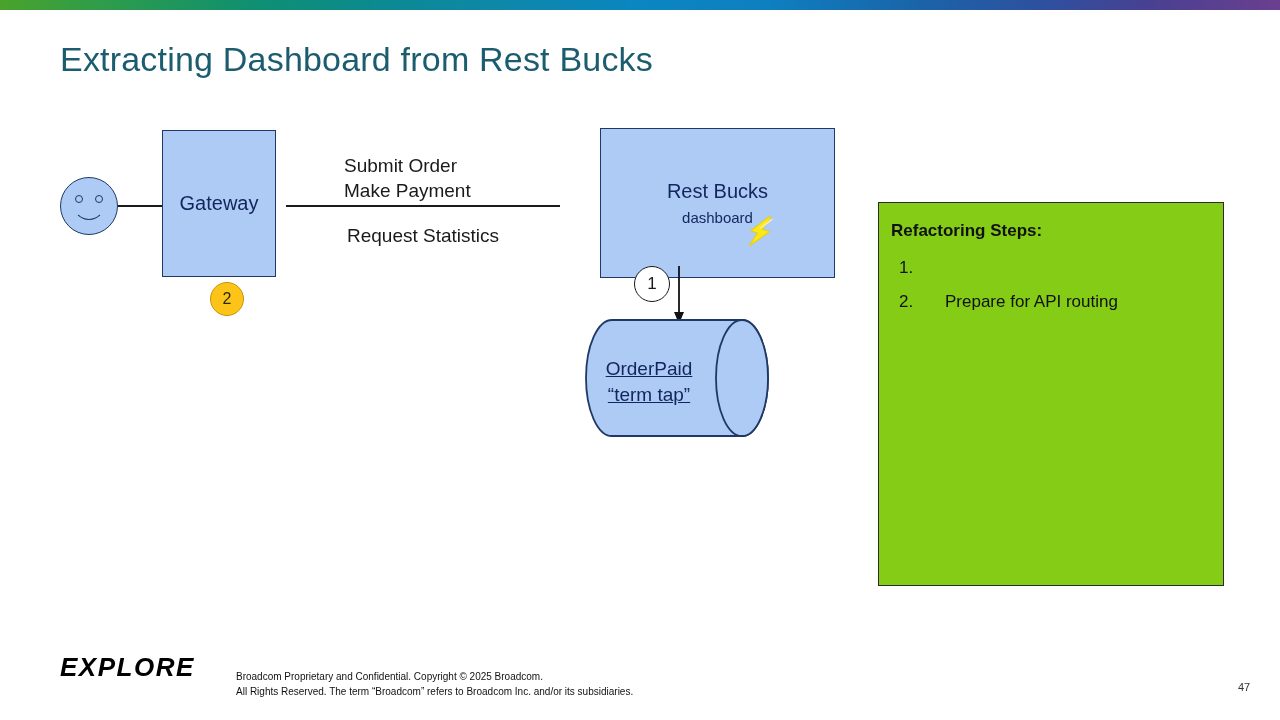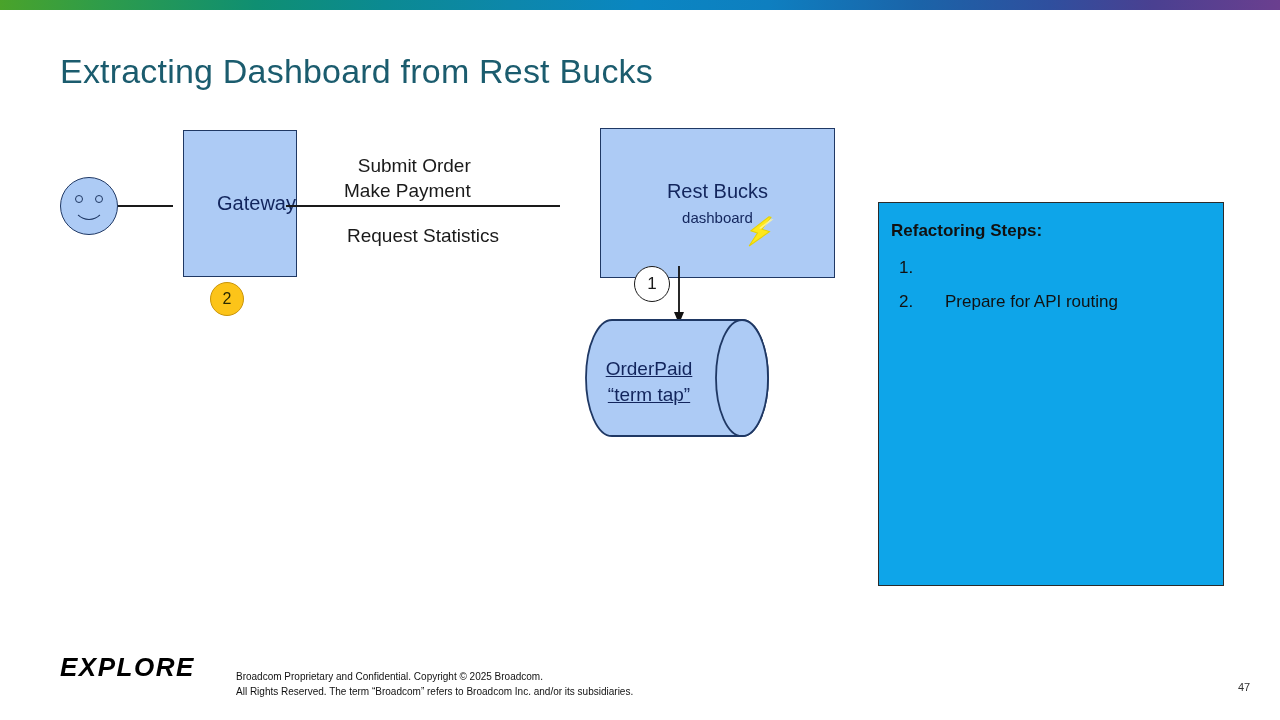--- a/index.html
+++ b/index.html
@@ -18,21 +18,20 @@
       #4aa32a 0%, #2e9c4a 8%, #0f8f72 20%, #0b8a92 30%,
       #0d87ab 40%, #0a86c2 50%, #0e7fc0 60%, #1b63a8 72%,
       #2f4f9e 82%, #4a4091 90%, #6b3f8f 100%);
   }
 
   
   #title {
     position: absolute; left: 60px; top: 40px;
     font-size: 34px; color: #1b5c6e; letter-spacing: 0.2px;
     white-space: nowrap;
-    margin-top: 12px;
   }
 
   
   .box {
     position: absolute;
     background: #adcbf5;
     border: 1.6px solid #1f3864;
     display: flex; flex-direction: column;
     align-items: center; justify-content: center;
   }
@@ -77,21 +76,21 @@
 
   .flow-label {
     position: absolute; color: #1a1a1a; font-size: 19px; line-height: 1.33;
     white-space: nowrap;
   }
 
   
   #panel {
     position: absolute; left: 878px; top: 202px;
     width: 346px; height: 384px;
-    background: #0ea5e9; border: 1.6px solid #2b2b2b;
+    background: #84cc16; border: 1.6px solid #2b2b2b;
   }
   #panel h3 {
     position: absolute; left: 12px; top: 18px;
     font-size: 17px; font-weight: bold; color: #111;
   }
   #panel ol {
     position: absolute; left: 20px; top: 55px; right: 8px;
     list-style: none;
   }
   #panel ol li {
@@ -125,28 +124,28 @@
   <div id="title">Extracting Dashboard from Rest Bucks</div>
 
   <div class="actor" style="left:60px; top:177px;">
     <span class="eye l"></span>
     <span class="eye r"></span>
     <span class="mouth"></span>
   </div>
 
   <div class="line" style="left:118px; top:205px; width:55px; height:1.6px;"></div>
 
-  <div class="box" style="left:183px; top:130px; width:114px; height:147px;align-items:flex-end;">
+  <div class="box" style="left:162px; top:130px; width:114px; height:147px;">
     <span class="lbl">Gateway</span>
   </div>
   <div class="badge-num" style="left:210px; top:282px;">2</div>
 
   <div class="line" style="left:286px; top:205px; width:274px; height:1.6px;"></div>
 
-  <div class="flow-label" style="left:344px; top:153px;text-align:right;">
+  <div class="flow-label" style="left:344px; top:153px;">
     <div>Submit Order</div>
     <div>Make Payment</div>
   </div>
   <div class="flow-label" style="left:347px; top:223px;">Request Statistics</div>
 
   <div class="box" style="left:560px; top:128px; width:235px; height:150px;margin-left:40px;">
     <span class="lbl">Rest Bucks</span>
     <span class="sub">dashboard</span>
   </div>
 

